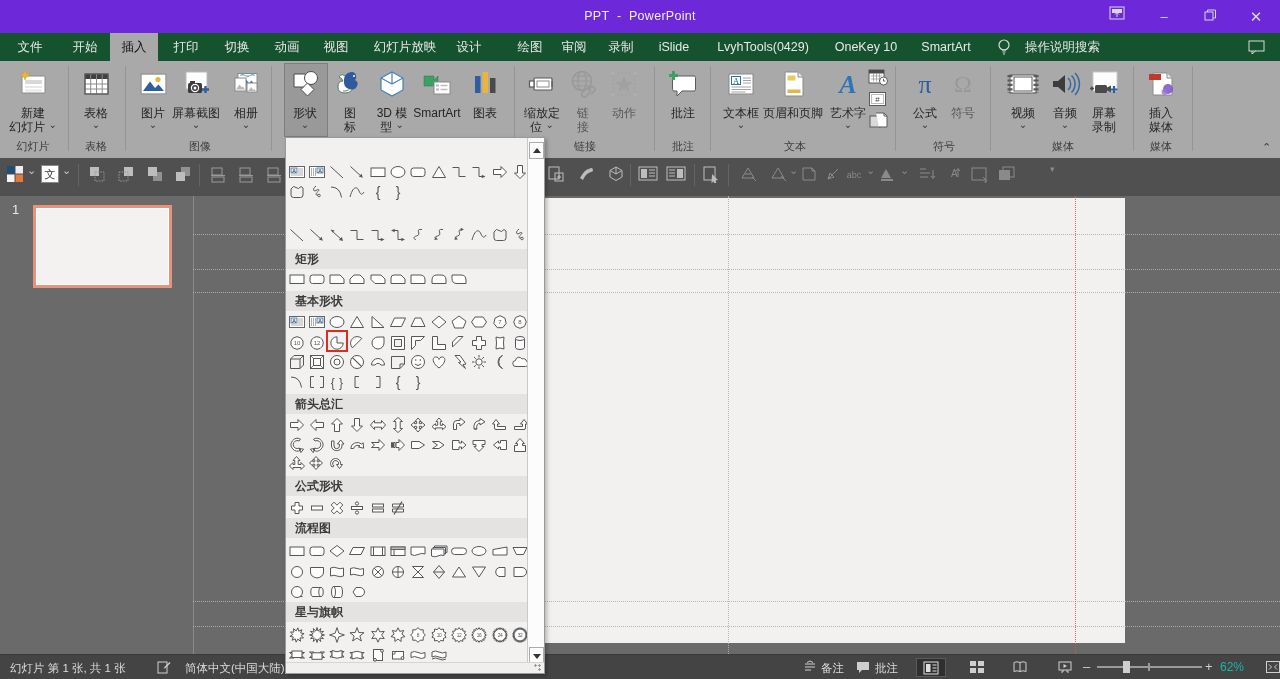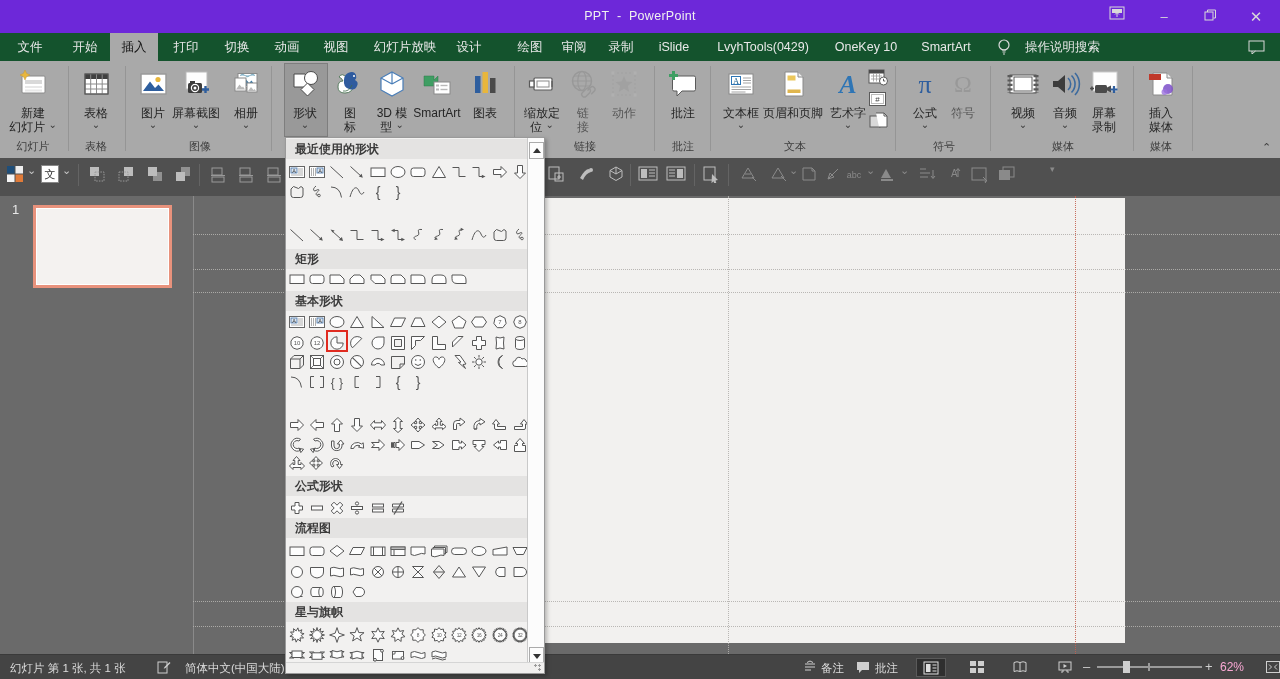--- a/index.html
+++ b/index.html
@@ -30,21 +30,21 @@
 .canvas { position:absolute; left:545px; top:2px; width:580px; height:445px; background:#f2f1ef; }
 .statusbar { position:absolute; left:0; top:654px; width:1280px; height:25px; background:#444444; border-top:1px solid #3a3a3a; color:#dcdcdc; font-size:11.5px; }
 .st-item { position:absolute; top:5px; color:#dcdcdc; }
 .st-item svg { vertical-align:-2px; margin-right:4px; }
 .st-view { position:absolute; top:3px; width:30px; height:19px; text-align:center; padding-top:2px; }
 .st-zoom-minus { position:absolute; left:1083px; top:4px; color:#cfcfcf; font-size:13px; }
 .st-track { position:absolute; left:1097px; top:11px; width:105px; height:1.5px; background:#9a9a9a; }
 .st-tick { position:absolute; left:1148px; top:8px; width:1.5px; height:8px; background:#9a9a9a; }
 .st-thumb { position:absolute; left:1123px; top:6px; width:7px; height:12px; background:#cfcfcf; }
 .st-zoom-plus { position:absolute; left:1205px; top:4px; color:#cfcfcf; font-size:13px; }
-.st-pct { position:absolute; left:1220px; top:5px; color:#f9a8d4; font-size:12px; }
+.st-pct { position:absolute; left:1220px; top:5px; color:#14b8a6; font-size:12px; }
 .guide-h { position:absolute; left:193px; width:1087px; height:0; border-top:1.5px dotted #b3b1ae; opacity:0.9; }
 .guide-v { position:absolute; top:0; height:458px; width:0; border-left:1.5px dotted #b3b1ae; opacity:0.9; }
 .guide-vr { position:absolute; top:0; height:458px; width:0; border-left:1.5px dotted #c4604f; opacity:0.9; }
 .dd { position:absolute; left:285px; top:137px; width:260px; height:537px; background:#f2f1f0; border:1px solid #9a9a9a; box-shadow:2px 2px 4px rgba(0,0,0,0.25); }
 .ddh { position:absolute; left:0; width:241px; height:20px; background:#e4e3e2; color:#3b3b3b; font-size:12px; font-weight:bold; line-height:20px; padding-left:9px; }
 .ddi { position:absolute; width:18px; height:18px; }
 .ddred { position:absolute; left:40px; top:192px; width:22px; height:22px; border:2.5px solid #e02b20; }
 .ddsb { position:absolute; right:0; top:0; width:17px; height:526px; background:#fcfcfc; border-left:1px solid #c9c9c9; }
 .ddsb-btn { position:absolute; left:1px; width:15px; height:17px; background:#fdfdfd; border:1px solid #ababab; text-align:center; }
 .tri-up { display:block; margin:5px auto 0; width:0; height:0; border-left:4px solid transparent; border-right:4px solid transparent; border-bottom:5px solid #333; }
@@ -441,23 +441,23 @@
       <div class="st-tick"></div>
       <div class="st-thumb"></div>
       <div class="st-zoom-plus">+</div>
       <div class="st-pct">62%</div>
       <div class="st-view" style="left:1258px"><svg width="16" height="14" viewBox="0 0 16 14">
           <rect x="1.5" y="1.5" width="13" height="11" fill="none" stroke="#cfcfcf"></rect>
           <path d="M4 4.5 l2.5 2.5 l-2.5 2.5 M12 4.5 l-2.5 2.5 l2.5 2.5" fill="none" stroke="#cfcfcf"></path>
         </svg></div>
     </div>
     <div class="dd">
-      <div class="ddh" style="top:1px">最近使用的形状</div>
       <div class="ddh" style="top:110.5px">矩形</div>
       <div class="ddh" style="top:152.5px">基本形状</div>
+      <div class="ddh" style="top:255.5px">箭头总汇</div>
       <div class="ddh" style="top:337.5px">公式形状</div>
       <div class="ddh" style="top:380px">流程图</div>
       <div class="ddh" style="top:463.5px">星与旗帜</div>
       <div class="ddi" style="left:1.5px;top:24.5px"><svg class="sh" width="18" height="18" viewBox="0 0 18 18">
           <rect x="1.5" y="3.5" width="15" height="11" fill="#fff" stroke="#666"></rect>
           <rect x="3" y="5" width="6" height="5" fill="#dce6f1" stroke="#4472a8" stroke-width="0.8"></rect>
           <text x="6" y="9.6" font-size="5.5" fill="#333" text-anchor="middle" font-family="Liberation Sans">A</text>
           <path d="M10 6h5M10 8h5M10 10h5M3 12h12" stroke="#999" stroke-width="0.8" fill="none"></path>
         </svg></div>
       <div class="ddi" style="left:21.8px;top:24.5px"><svg class="sh" width="18" height="18" viewBox="0 0 18 18">

